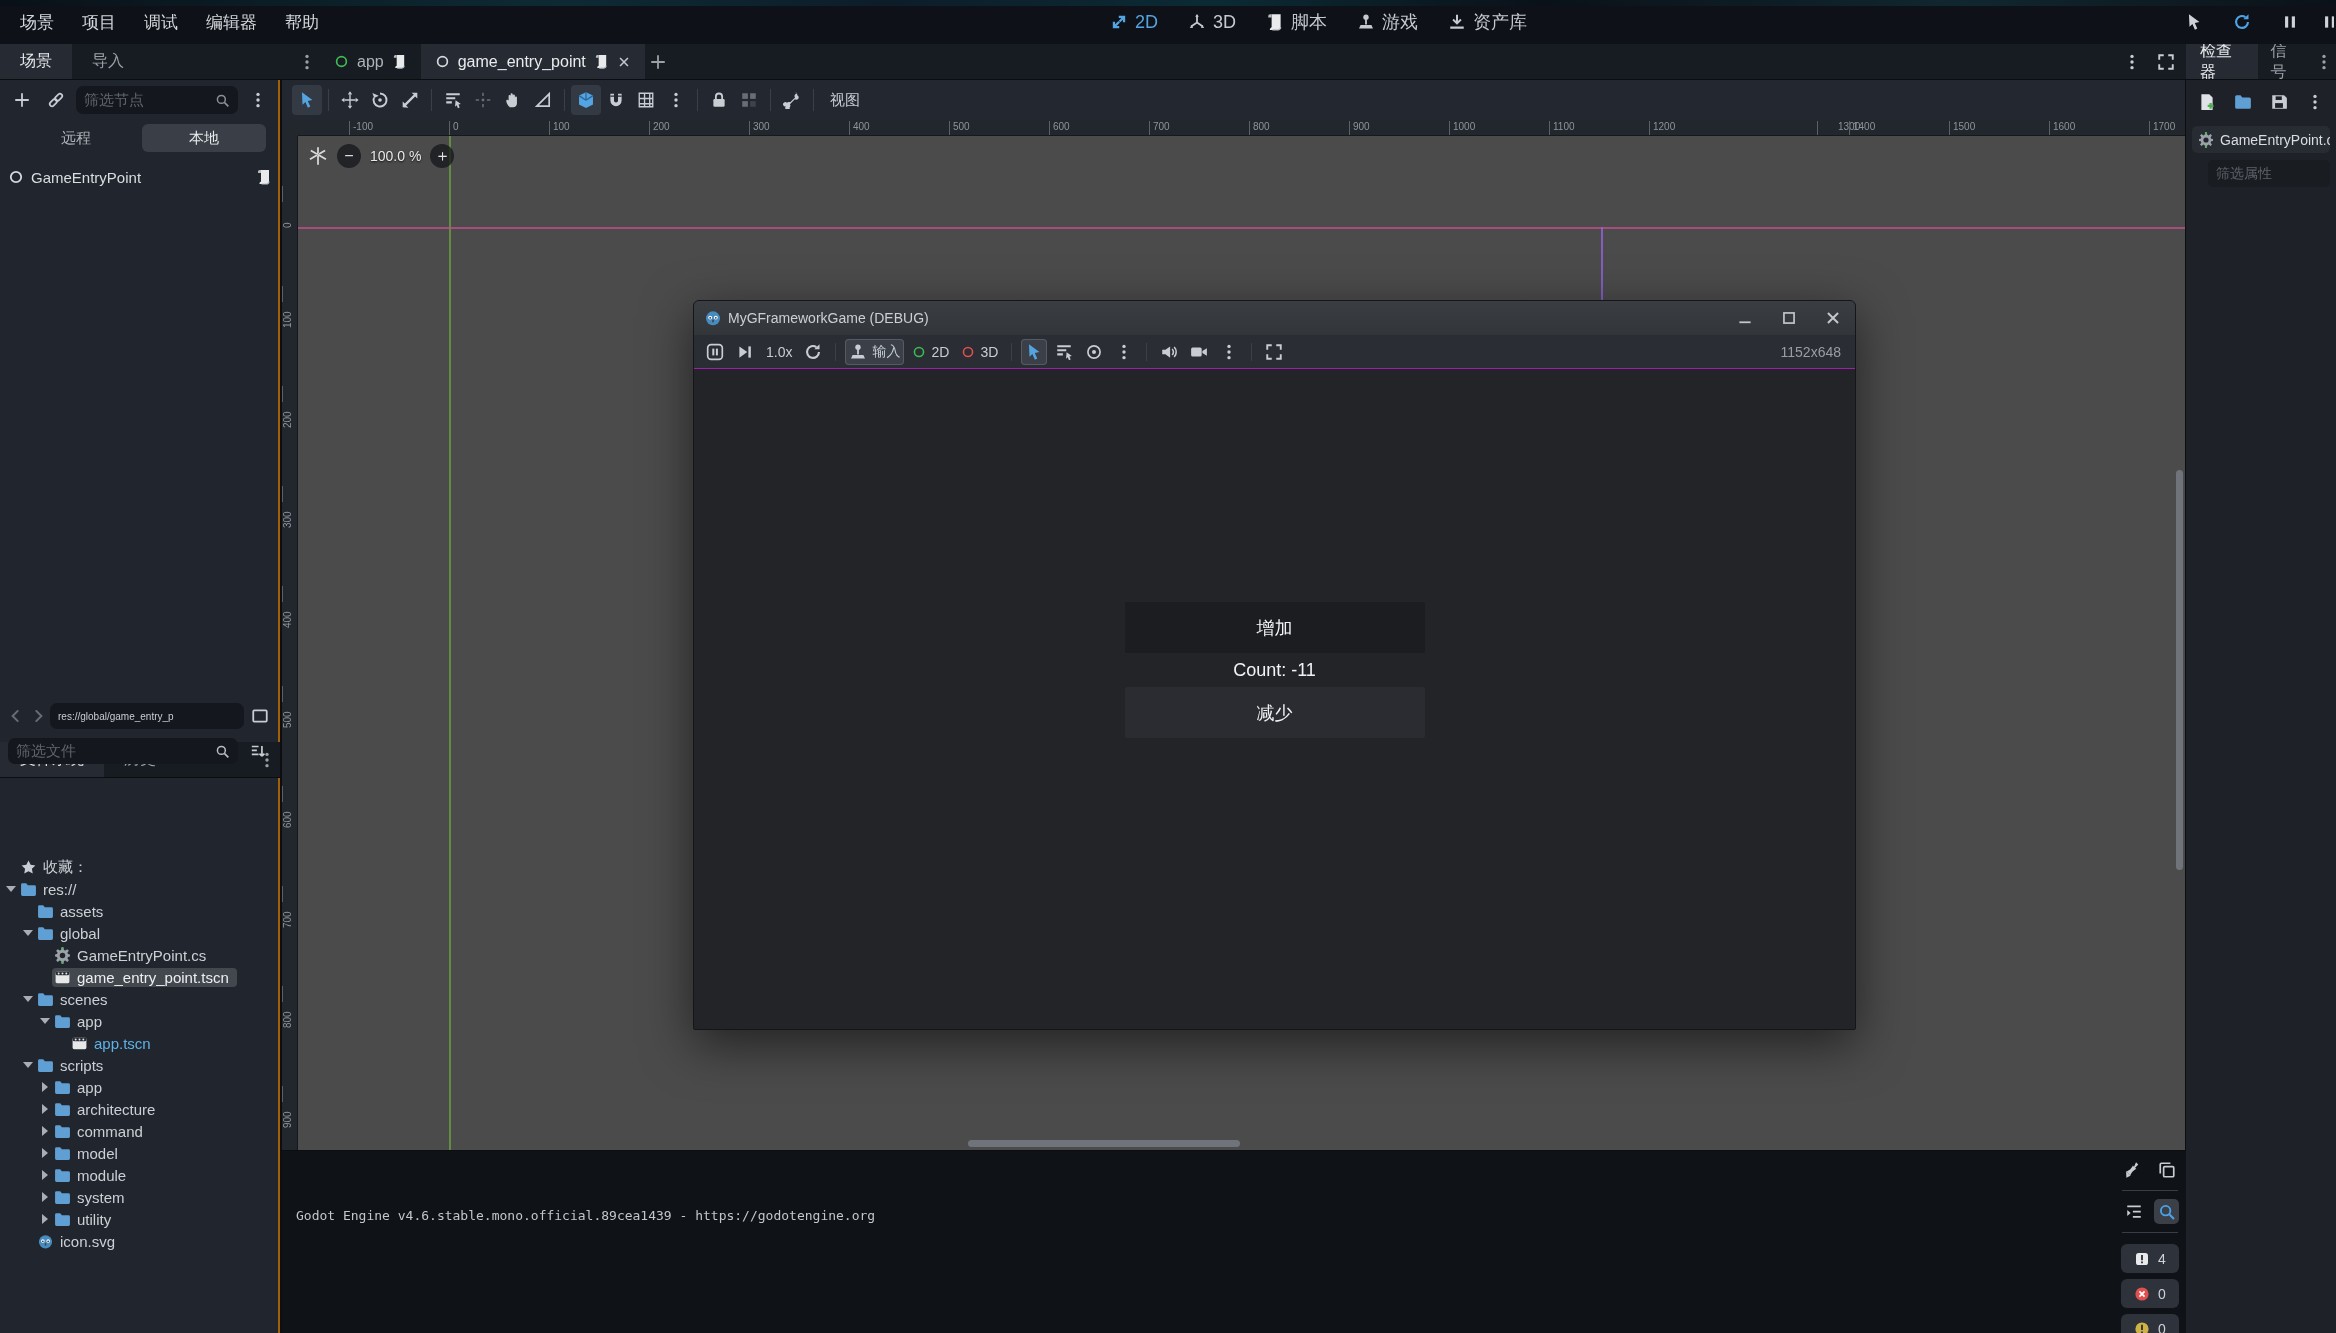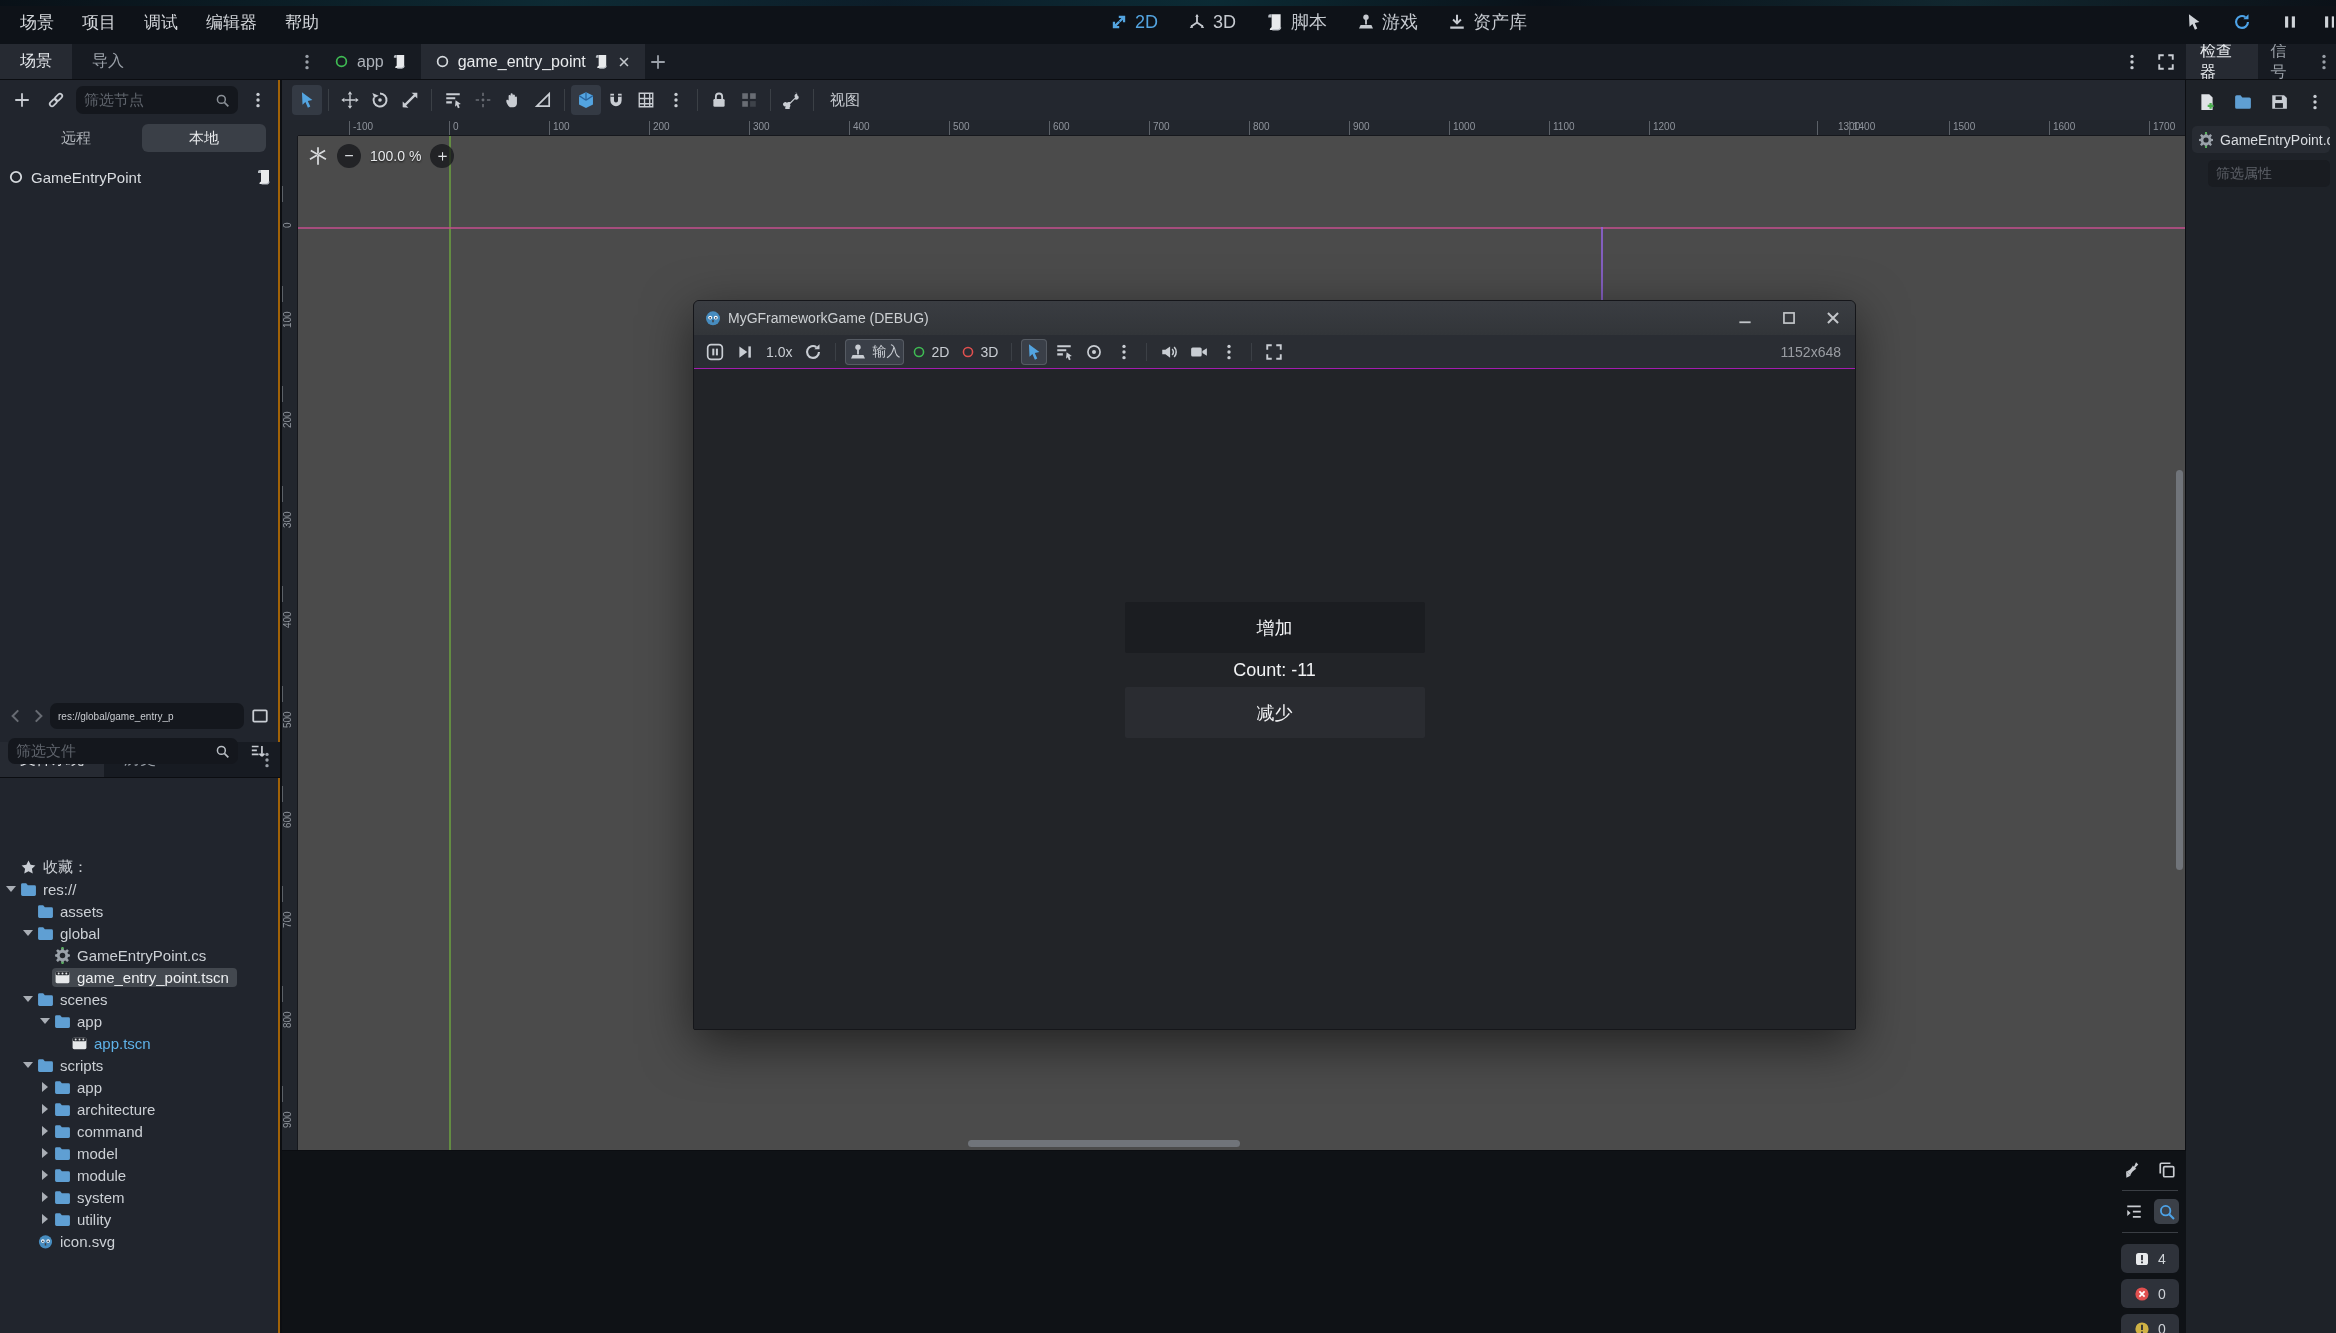--- a/index.html
+++ b/index.html
@@ -984,20 +984,21 @@
         </div>
       </div>
 
       <div class="hscroll"></div>
       <div class="vscroll"></div>
     </div>
   </main>
 
   <section class="output">
     <div class="olines">
+      <div>Godot Engine v4.6.stable.mono.official.89cea1439 - https://godotengine.org</div>
       <div></div>
       
     </div>
     <div class="oside">
       <div class="orow">
         <span class="obtn">
             <svg class="ic">
               <use href="#i-broom"></use>
             </svg>
           </span>

